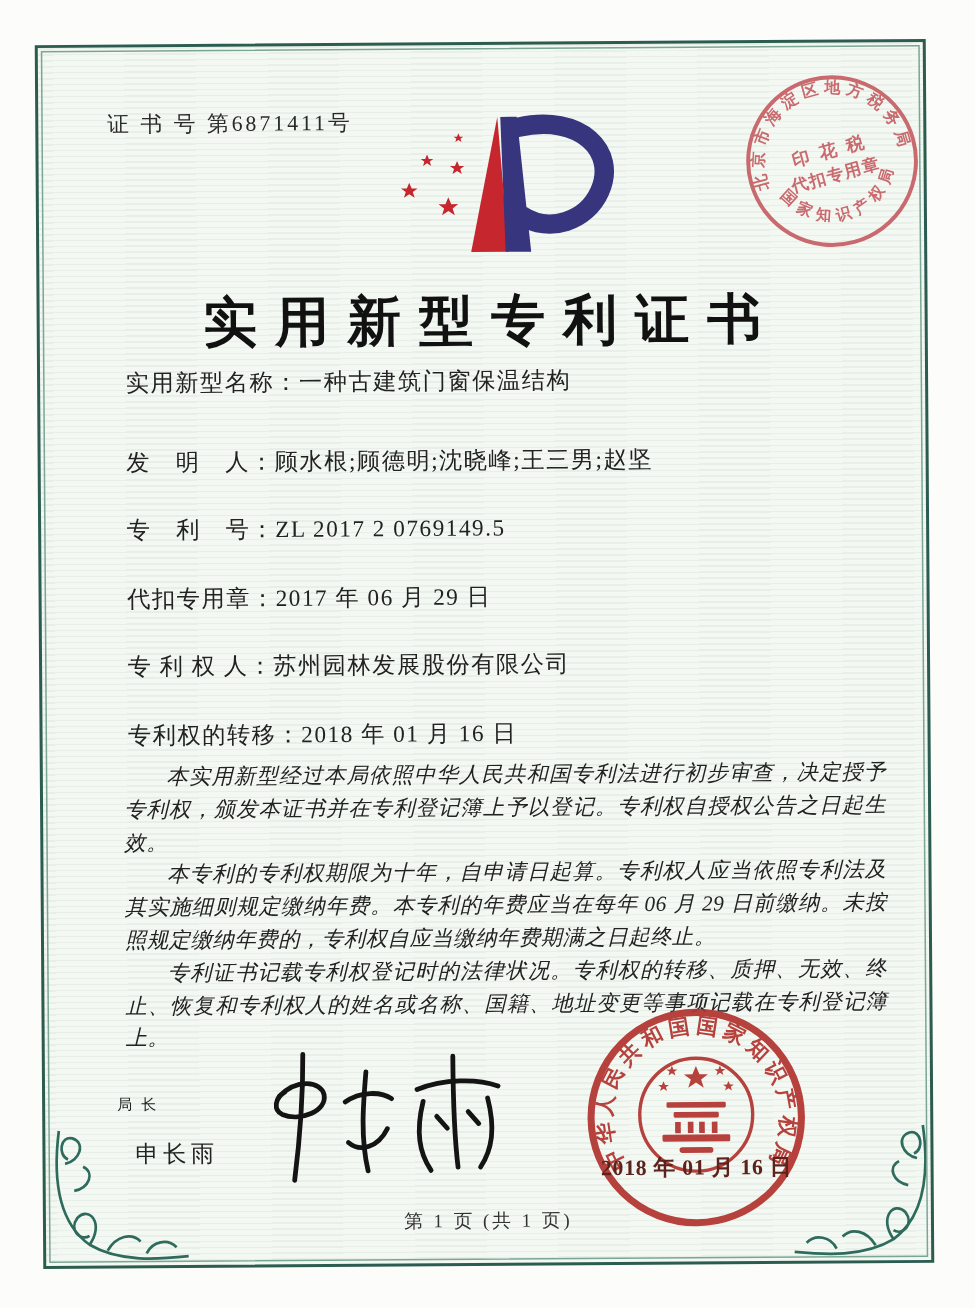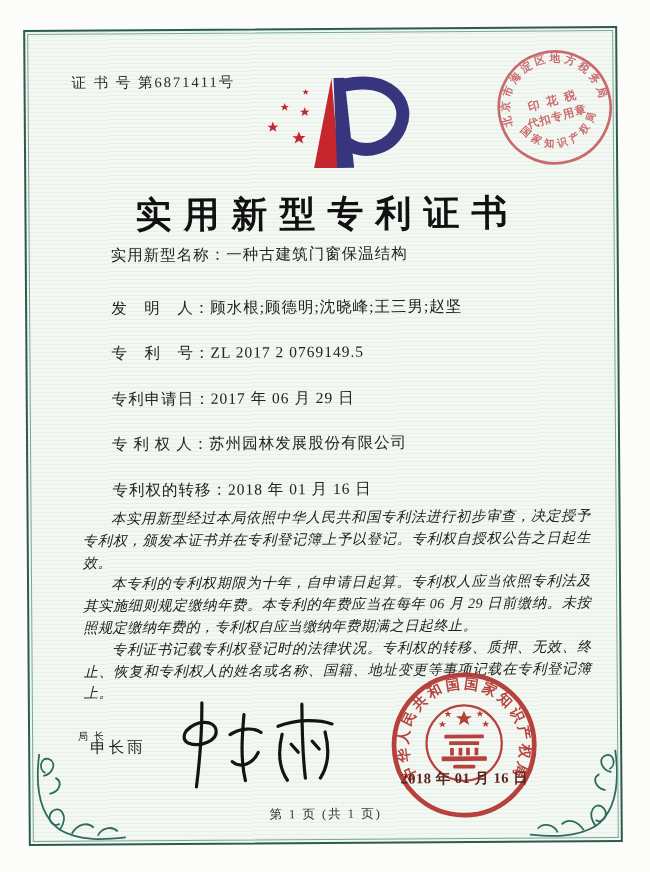--- a/index.html
+++ b/index.html
@@ -28,31 +28,31 @@
     position:absolute;left:0;top:136px;width:100%;text-align:center;
     font-size:36px;font-weight:bold;letter-spacing:12px;text-indent:12px;color:#111;
   }
   .logo{position:absolute;left:216px;top:46px;width:176px;height:94px;}
   .tax-stamp{
     position:absolute;left:468px;top:18px;width:122px;height:122px;
     transform:rotate(-15deg);opacity:.88;
   }
   .fields{position:absolute;left:57px;top:214px;width:500px;}
   .field-row{position:absolute;left:0;white-space:nowrap;font-size:15.5px;letter-spacing:1px;}
-  .field-row .lbl{color:#222;margin-left:27px;}
+  .field-row .lbl{color:#222;}
   .field-row .val{color:#222;}
   .fr0{top:0;} .fr1{top:53px;} .fr2{top:98px;} .fr3{top:144px;} .fr4{top:189px;} .fr5{top:235px;}
   .paras{
     position:absolute;left:54px;top:477px;width:508px;
     font-style:italic;font-size:14.2px;line-height:21.8px;letter-spacing:.4px;
     text-align:justify;color:#222;
   }
   .paras p{margin:0;text-indent:2em;}
   .signer-title{position:absolute;left:48px;top:698px;font-size:10px;letter-spacing:6px;color:#222;}
-  .signer-name{position:absolute;left:60px;top:706px;font-size:15.5px;letter-spacing:3px;color:#222;}
+  .signer-name{position:absolute;left:60px;top:728px;font-size:15.5px;letter-spacing:3px;color:#222;}
   .signature{position:absolute;left:130px;top:664px;width:200px;height:105px;}
   .big-seal{position:absolute;left:354px;top:636px;width:160px;height:160px;opacity:.93;}
   .seal-date{
     position:absolute;left:356px;top:740px;width:156px;text-align:center;
     font-size:14.5px;font-weight:bold;color:#5c231d;letter-spacing:.5px;z-index:5;
   }
   .footer{
     position:absolute;left:0;top:776px;width:100%;text-align:center;
     font-size:12.5px;letter-spacing:2px;color:#333;
   }
@@ -109,21 +109,21 @@
     <div class="field-row fr0">
       <span class="lbl">实用新型名称：</span><span class="val">一种古建筑门窗保温结构</span>
     </div>
     <div class="field-row fr1">
       <span class="lbl">发　明　人：</span><span class="val">顾水根;顾德明;沈晓峰;王三男;赵坚</span>
     </div>
     <div class="field-row fr2">
       <span class="lbl">专　利　号：</span><span class="val">ZL 2017 2 0769149.5</span>
     </div>
     <div class="field-row fr3">
-      <span class="lbl">专利申请日：</span><span class="val">2017 年 06 月 29 日</span>
+      <span class="lbl">代扣专用章：</span><span class="val">2017 年 06 月 29 日</span>
     </div>
     <div class="field-row fr4">
       <span class="lbl">专 利 权 人：</span><span class="val">苏州园林发展股份有限公司</span>
     </div>
     <div class="field-row fr5">
       <span class="lbl">专利权的转移：</span><span class="val">2018 年 01 月 16 日</span>
     </div>
   </div>
 
   <div class="paras">

